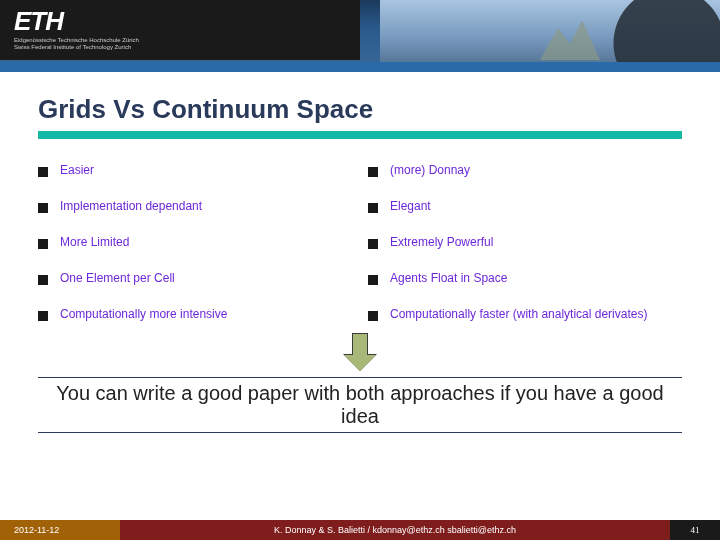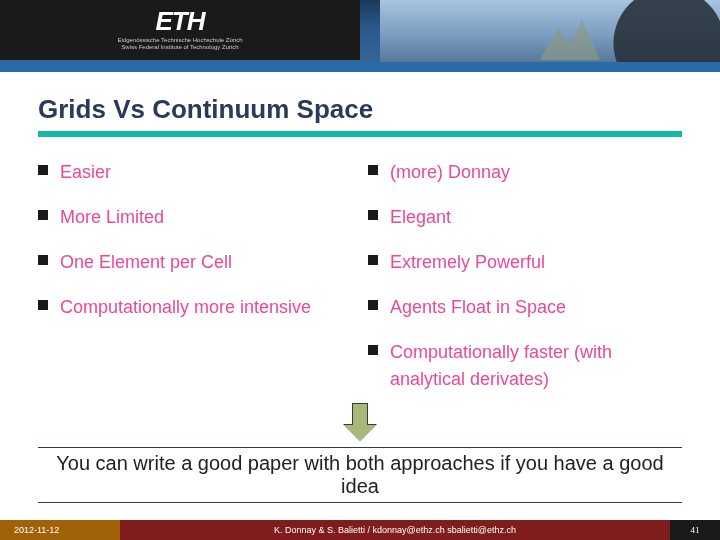--- a/index.html
+++ b/index.html
@@ -33,22 +33,21 @@
     background: #8a9a88;
     clip-path: polygon(0 100%, 30% 20%, 50% 60%, 70% 0, 100% 100%);
     opacity: 0.7;
   }
   .logo-bar {
     position: absolute;
     left: 0; top: 0;
     width: 360px; height: 60px;
     background: #1a1a1a;
     color: #fff;
-    padding: 6px 26px;
-    text-align: center;
+    padding: 6px 14px;
   }
   .logo {
     font-size: 26px;
     font-weight: bold;
     font-style: italic;
     letter-spacing: -1px;
   }
   .logo-sub {
     font-size: 6px;
     line-height: 1.2;
@@ -58,37 +57,37 @@
     position: absolute;
     left: 0; bottom: 0;
     width: 100%; height: 10px;
     background: #2a6aa8;
   }
   .title {
     margin: 22px 38px 0;
     font-size: 26px;
     font-weight: bold;
     color: #2a3a5a;
-    border-bottom: 6px solid #14b8a6;
+    border-bottom: 8px solid #14b8a6;
     padding-bottom: 6px;
   }
   .columns {
     display: flex;
     margin: 22px 30px 0;
   }
   .col {
     flex: 1;
     padding: 0 8px;
   }
   .item {
     display: flex;
     align-items: flex-start;
     margin-bottom: 18px;
-    font-size: 18px;
-    color: #ec4899;
+    font-size: 12px;
+    color: #6d28d9;
   }
   .bullet {
     width: 10px; height: 10px;
     background: #1a1a1a;
     margin-right: 12px;
     margin-top: 6px;
     flex-shrink: 0;
   }
   .item-text { line-height: 1.5; }
   .arrow-wrap {
@@ -182,20 +181,24 @@
 <div class="title">Grids Vs Continuum Space</div>
 
 <div class="columns">
   <div class="col">
     <div class="item">
         <span class="bullet"></span>
         <span class="item-text">Easier</span>
       </div>
     <div class="item">
         <span class="bullet"></span>
+        <span class="item-text">Implementation dependant</span>
+      </div>
+    <div class="item">
+        <span class="bullet"></span>
         <span class="item-text">More Limited</span>
       </div>
     <div class="item">
         <span class="bullet"></span>
         <span class="item-text">One Element per Cell</span>
       </div>
     <div class="item">
         <span class="bullet"></span>
         <span class="item-text">Computationally more intensive</span>
       </div>

